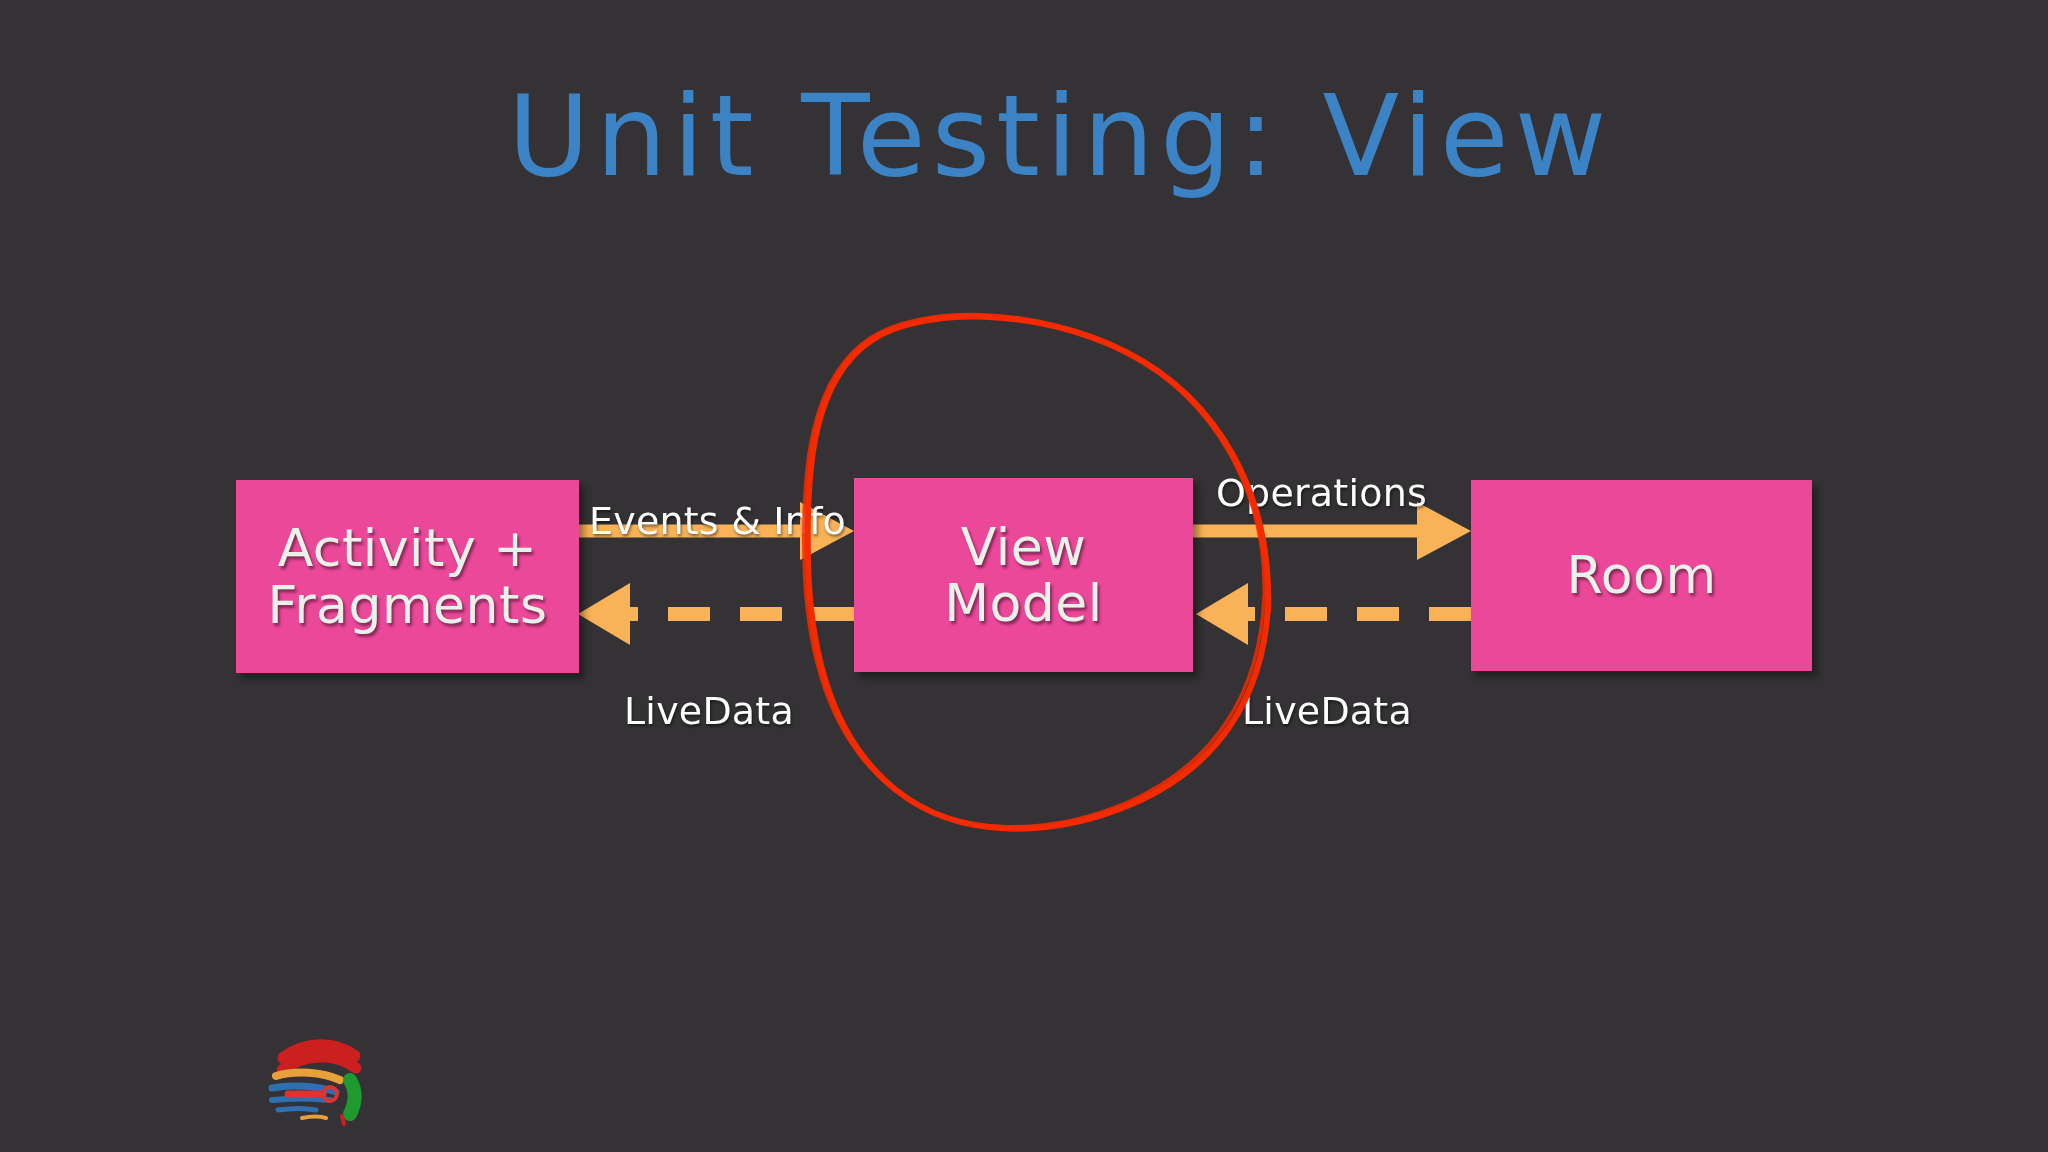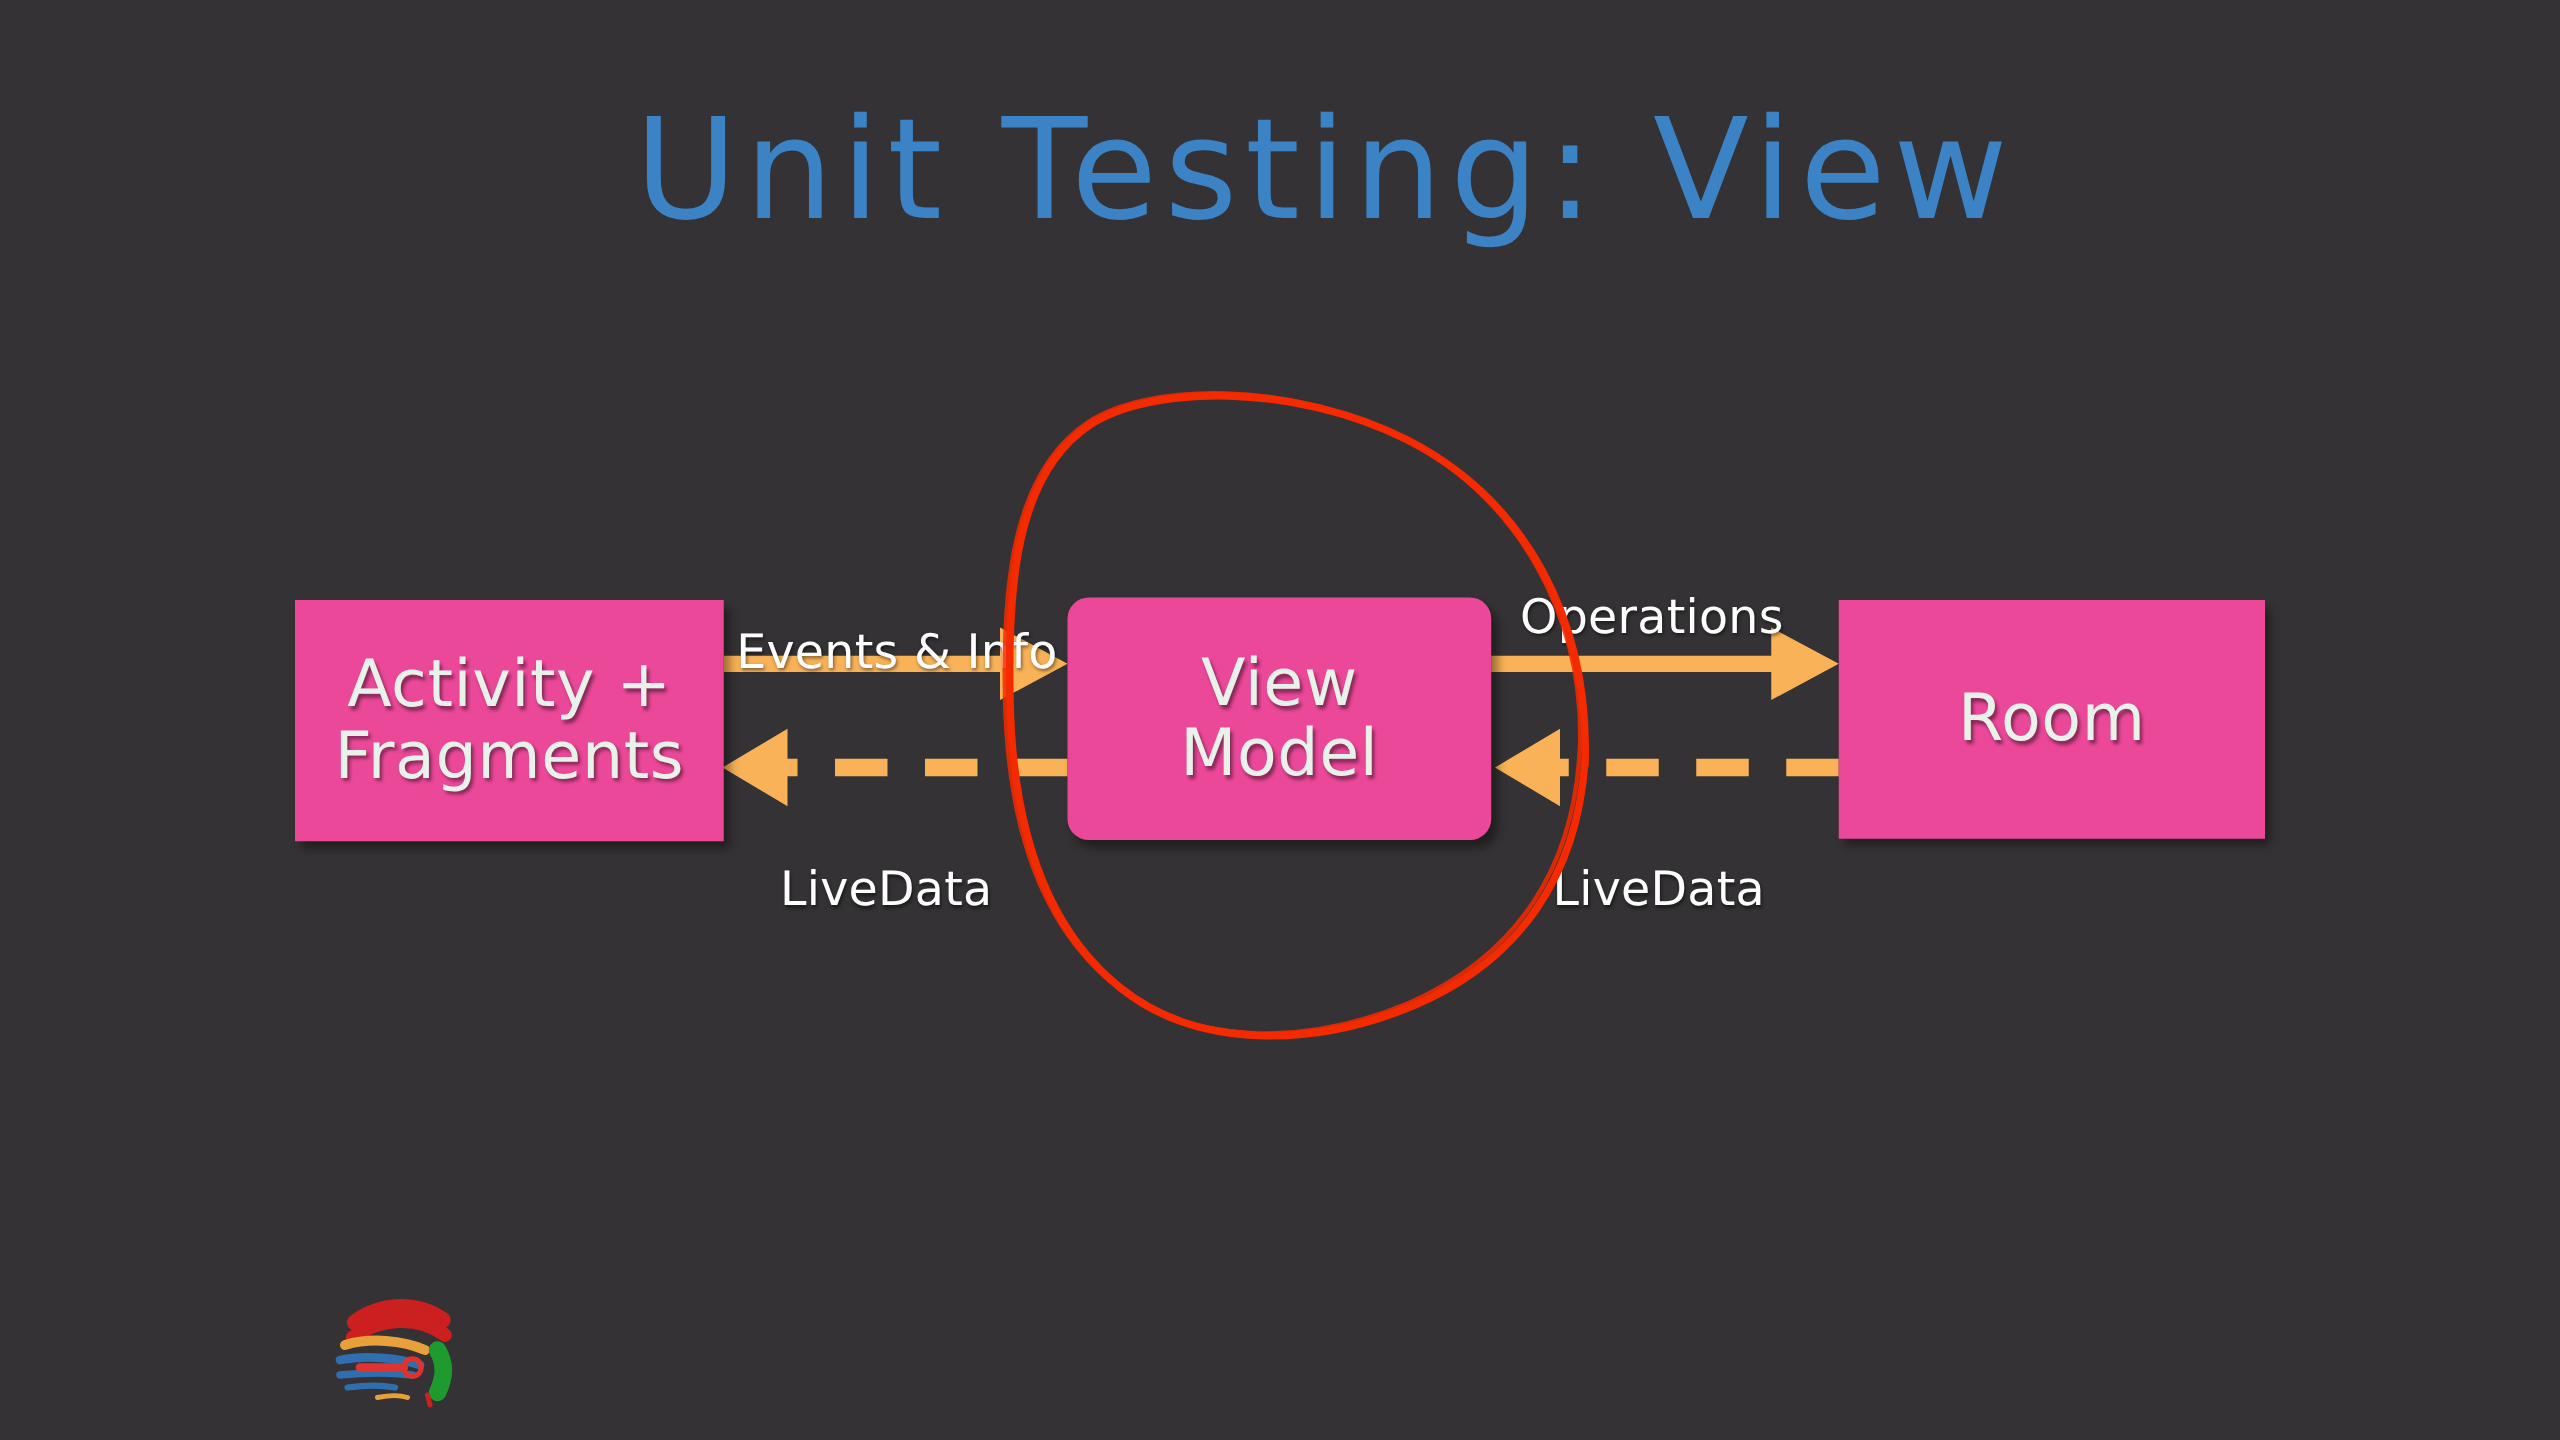--- a/index.html
+++ b/index.html
@@ -55,21 +55,21 @@
     color: #e9f2e9;
     font-size: 52px;
     line-height: 1.08;
     text-align: center;
     letter-spacing: 0.5px;
     text-shadow: 2px 3px 3px rgba(0,0,0,0.45);
     white-space: pre-line;
   }
 
   #box-activity { left: 236px; top: 480px; width: 343px; height: 193px; }
-  #box-viewmodel { left: 854px; top: 478px; width: 339px; height: 194px; border-radius: 17px; }
+  #box-viewmodel { left: 854px; top: 478px; width: 339px; height: 194px; }
   #box-room { left: 1471px; top: 480px; width: 341px; height: 191px; }
 
   
   .edge-label {
     position: absolute;
     color: #fdfdfd;
     font-size: 38px;
     letter-spacing: 0.2px;
     white-space: nowrap;
     text-shadow: 1px 2px 3px rgba(0,0,0,0.5);

